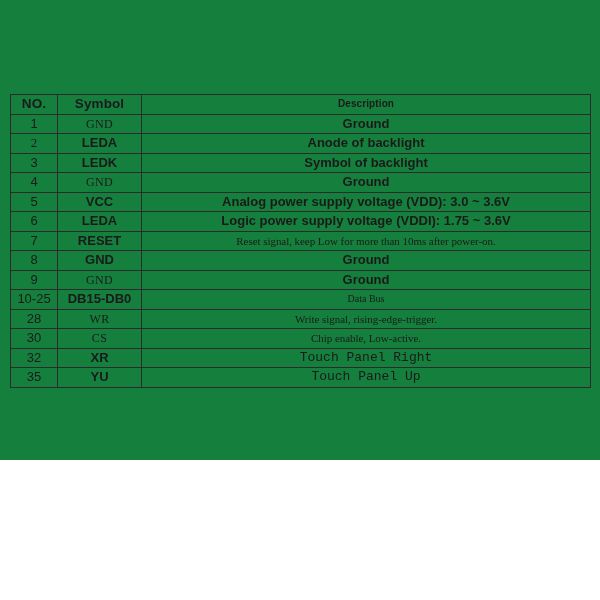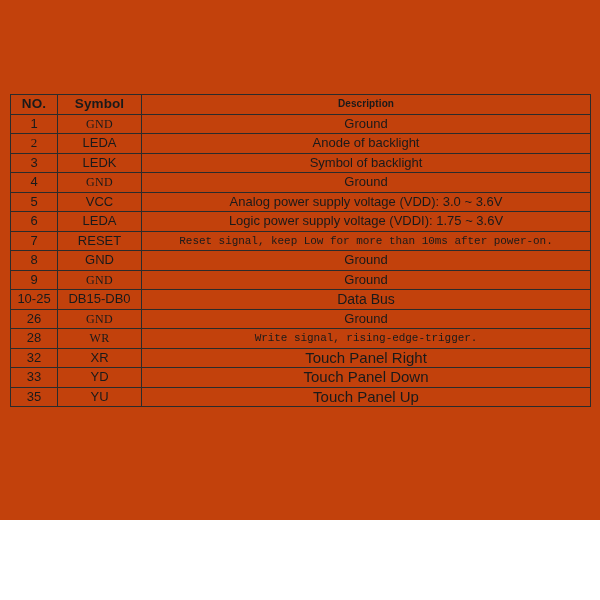--- a/index.html
+++ b/index.html
@@ -11,22 +11,22 @@
     width: 600px;
     height: 600px;
     overflow: hidden;
     font-family: "Liberation Sans", sans-serif;
     -webkit-font-smoothing: antialiased;
   }
 
   .page {
     position: relative;
     width: 600px;
-    height: 520px;
-    background: #c2410c;
+    height: 460px;
+    background: #15803d;
   }
 
   
   .table-wrap {
     position: absolute;
     left: 10px;
     top: 94px;
     width: 580px;
   }
 
@@ -64,58 +64,58 @@
     letter-spacing: 0.1px;
   }
   thead th.th-desc { font-size: 10px; }
 
   
 
   
   .s-sans {
     font-family: "Liberation Sans", sans-serif;
     font-size: 13px;
-    font-weight: normal;
+    font-weight: bold;
     color: #1a1a1a;
   }
   
   .s-sans-num {
     font-family: "Liberation Sans", sans-serif;
     font-size: 13px;
     color: #1a1a1a;
   }
   
   .s-sans-sm {
-    font-family: Liberation Mono, monospace;
+    font-family: Liberation Serif, serif;
     font-size: 11px;
     color: #232323;
     letter-spacing: -0.05px;
   }
   
   .s-serif-sm {
     font-family: "Liberation Serif", serif;
     font-size: 12px;
     color: #5a5a5a;
     letter-spacing: 0.4px;
   }
   
   .s-serif-faint {
     font-family: "Liberation Serif", serif;
     font-size: 13px;
     color: #8e8e8e;
   }
   
   .s-serif {
-    font-family: Liberation Sans, sans-serif;
-    font-size: 14px;
+    font-family: Liberation Serif, serif;
+    font-size: 10px;
     color: #1a1a1a;
   }
   .s-serif-lg {
-    font-family: Liberation Sans, sans-serif;
-    font-size: 15px;
+    font-family: Liberation Mono, monospace;
+    font-size: 13px;
     color: #151515;
   }
 </style>
 </head>
 <body>
 
 <div class="page">
   <div class="table-wrap">
     <table class="pin-table">
       <colgroup>
@@ -175,38 +175,33 @@
             <td class="s-sans-num">9</td>
             <td class="s-serif-sm">GND</td>
             <td class="s-sans">Ground</td>
           </tr>
           <tr>
             <td class="s-sans-num">10-25</td>
             <td class="s-sans">DB15-DB0</td>
             <td class="s-serif">Data Bus</td>
           </tr>
           <tr>
-            <td class="s-sans-num">26</td>
-            <td class="s-serif-sm">GND</td>
-            <td class="s-sans">Ground</td>
-          </tr>
-          <tr>
             <td class="s-sans-num">28</td>
             <td class="s-serif-sm">WR</td>
             <td class="s-sans-sm">Write signal, rising-edge-trigger.</td>
           </tr>
           <tr>
+            <td class="s-sans-num">30</td>
+            <td class="s-serif-sm">CS</td>
+            <td class="s-sans-sm">Chip enable, Low-active.</td>
+          </tr>
+          <tr>
             <td class="s-sans-num">32</td>
             <td class="s-sans">XR</td>
             <td class="s-serif-lg">Touch Panel Right</td>
-          </tr>
-          <tr>
-            <td class="s-sans-num">33</td>
-            <td class="s-sans">YD</td>
-            <td class="s-serif-lg">Touch Panel Down</td>
           </tr>
           <tr>
             <td class="s-sans-num">35</td>
             <td class="s-sans">YU</td>
             <td class="s-serif-lg">Touch Panel Up</td>
           </tr>
         </tbody>
     </table>
   </div>
 </div>

